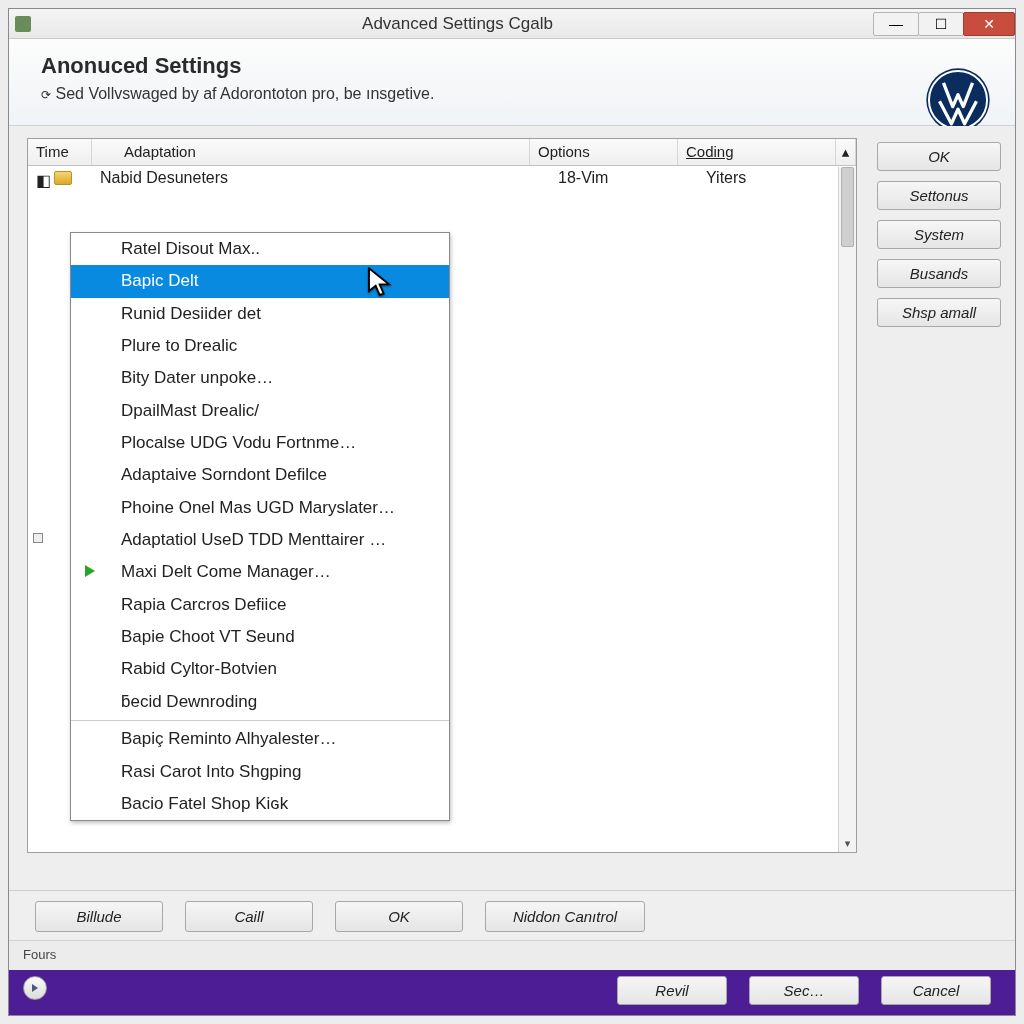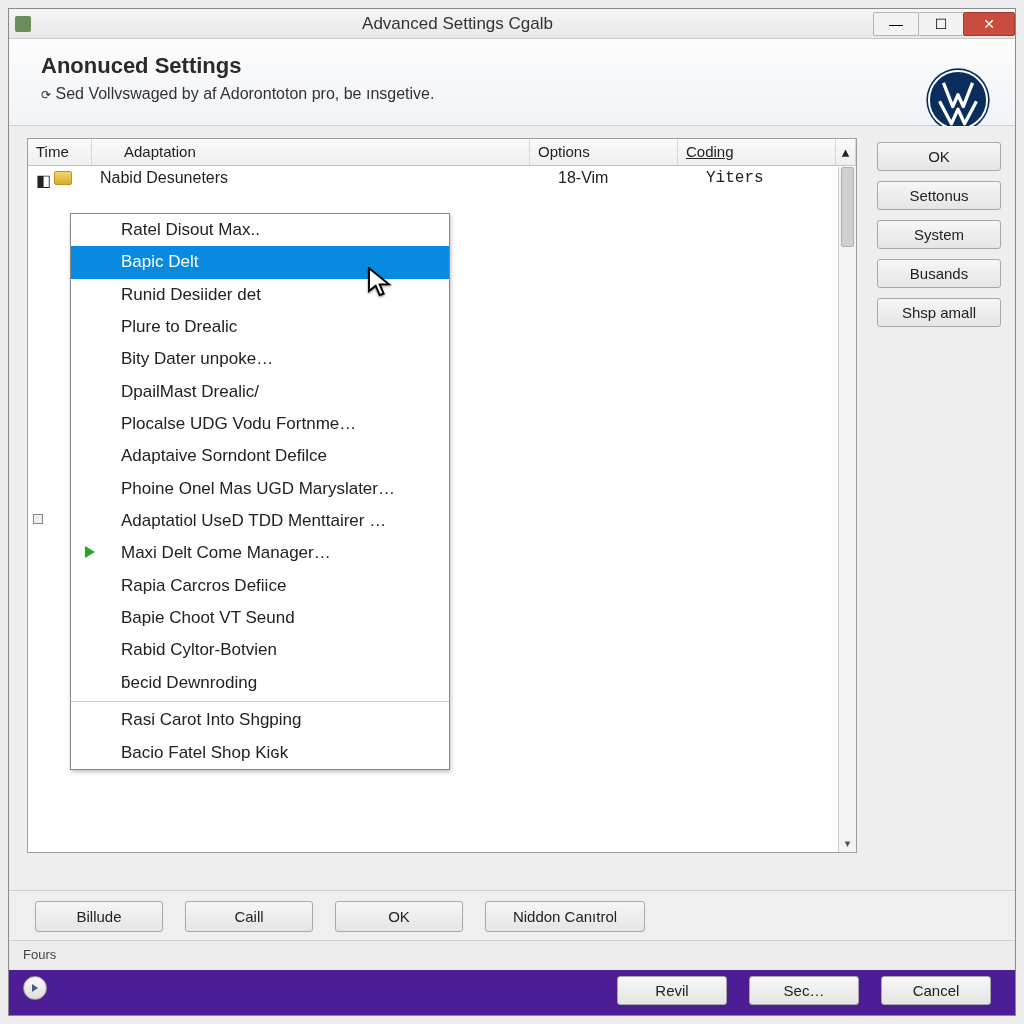--- a/index.html
+++ b/index.html
@@ -113,21 +113,21 @@
   .row {
     display: flex;
     align-items: center;
     font-size: 16px;
     color: #222;
   }
   .row .cell { padding: 3px 8px; }
   .row .cell.time { width: 64px; display: flex; gap: 4px; align-items: center; }
   .row .cell.adapt { flex: 1; }
   .row .cell.options { width: 148px; }
-  .row .cell.coding { width: 158px; font-family: Liberation Mono, monospace; }
+  .row .cell.coding { width: 158px; }
   .mini-icon {
     width: 14px; height: 14px; display: inline-block;
   }
   .folder-icon {
     width: 18px; height: 14px;
     background: linear-gradient(#f7d46e,#d9a92e);
     border: 1px solid #bf9220;
     border-radius: 2px;
   }
   .scrollbar-v {
@@ -163,27 +163,28 @@
   }
   .btn {
     background: linear-gradient(#f6f6f6,#e5e5e5);
     border: 1px solid #a8a8a8;
     border-radius: 3px;
     padding: 5px 0;
     text-align: center;
     font-size: 15px;
     color: #222;
     cursor: pointer;
+    font-style: italic;
   }
 
   
   .dropdown {
     position: absolute;
     left: 61px;
-    top: 204px;
+    top: 223px;
     width: 380px;
     background: #fff;
     border: 1px solid #8a8a8a;
     box-shadow: 1px 2px 4px rgba(0,0,0,0.25);
     z-index: 50;
   }
   .dd-item {
     padding: 3px 18px 3px 50px;
     font-size: 17px;
     color: #222;
@@ -348,20 +349,21 @@
     <div class="dd-item">Plocalse UDG Vodu Fortnme…</div>
     <div class="dd-item">Adaptaive Sorndont Defilce</div>
     <div class="dd-item">Phoine Onel Mas UGD Maryslater…</div>
     <div class="dd-item">Adaptatiol UseD TDD Menttairer …<span class="dd-icon-left" style="border:1px solid #888;background:#eee;width:10px;height:10px;top:9px;left:-38px;position:absolute;"></span></div>
     <div class="dd-item">Maxi Delt Come Manager…<span class="arrow-green"></span></div>
     <div class="dd-item">Rapia Carcros Defiice</div>
     <div class="dd-item">Bapie Choot VT Seund</div>
     <div class="dd-item">Rabid Cyltor-Botvien</div>
     <div class="dd-item">ƃecid Dewnroding</div>
     <div class="dd-sep"></div>
+    <div class="dd-item">Bapiç Reminto Alhyalester…</div>
     <div class="dd-item">Rasi Carot Into Shgping</div>
     <div class="dd-item">Bacio Fatel Shop Kiɢk</div>
   </div>
 
   <div class="cursor" style="left:358px; top:258px;">
     <svg width="28" height="32" viewBox="0 0 20 24">
       <path d="M1 1 L1 18 L6 14 L9 21 L12 20 L9 13 L16 13 Z" fill="#fff" stroke="#000" stroke-width="1.4"></path>
     </svg>
   </div>
 

